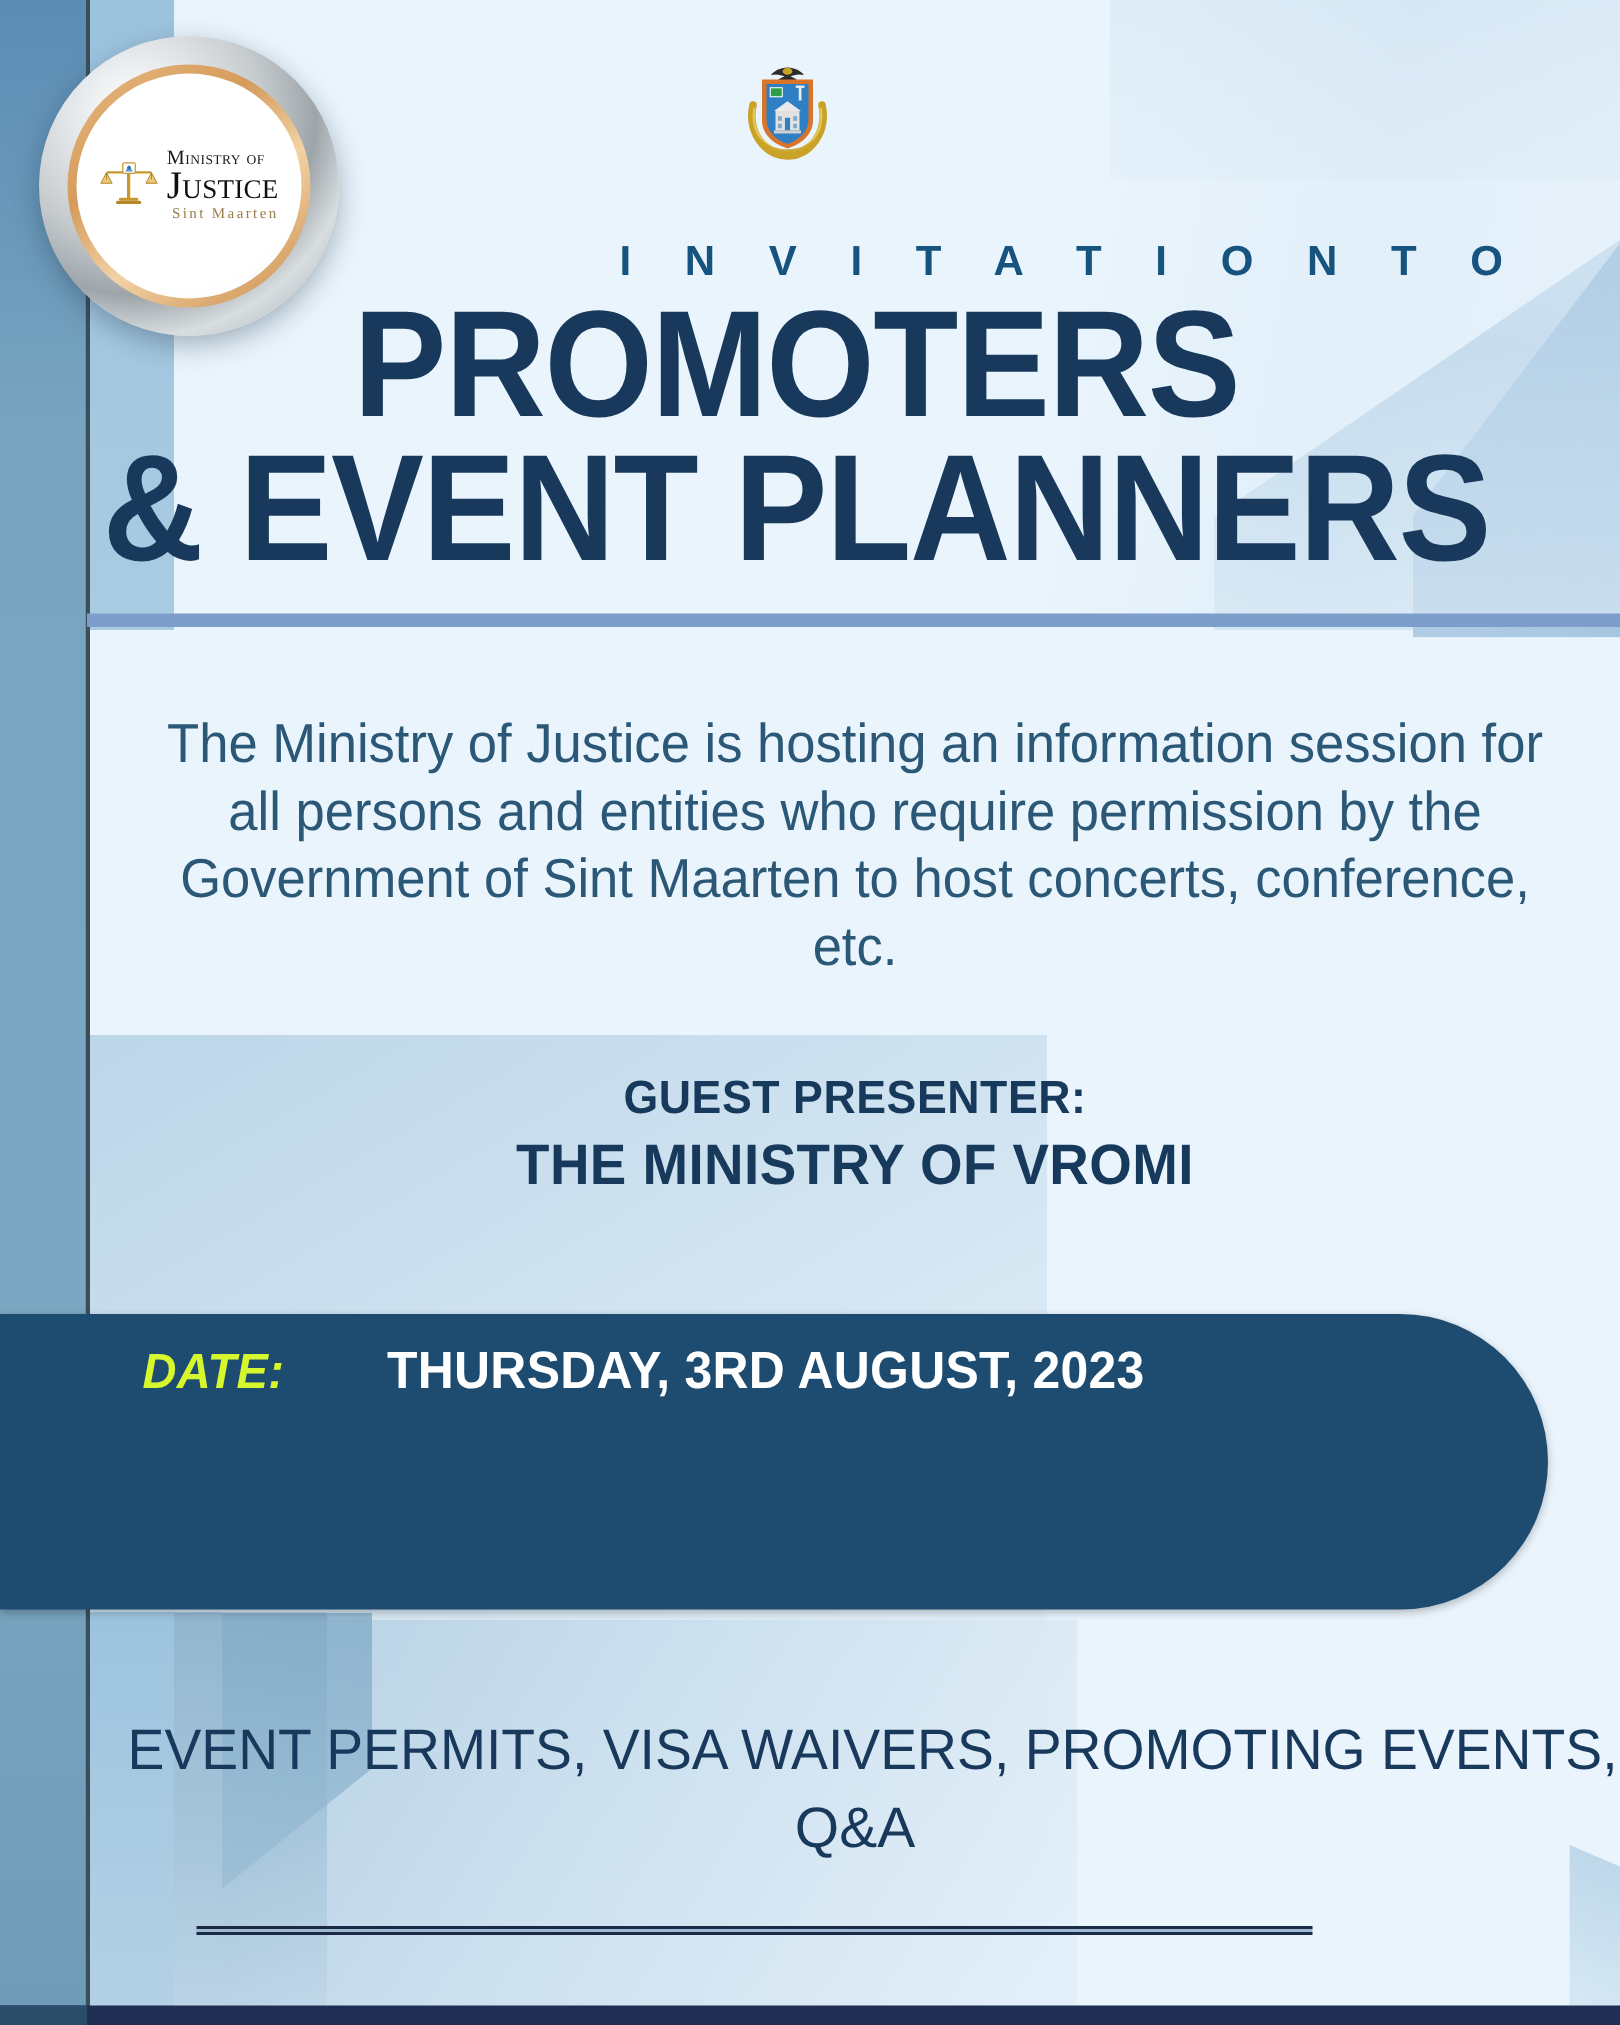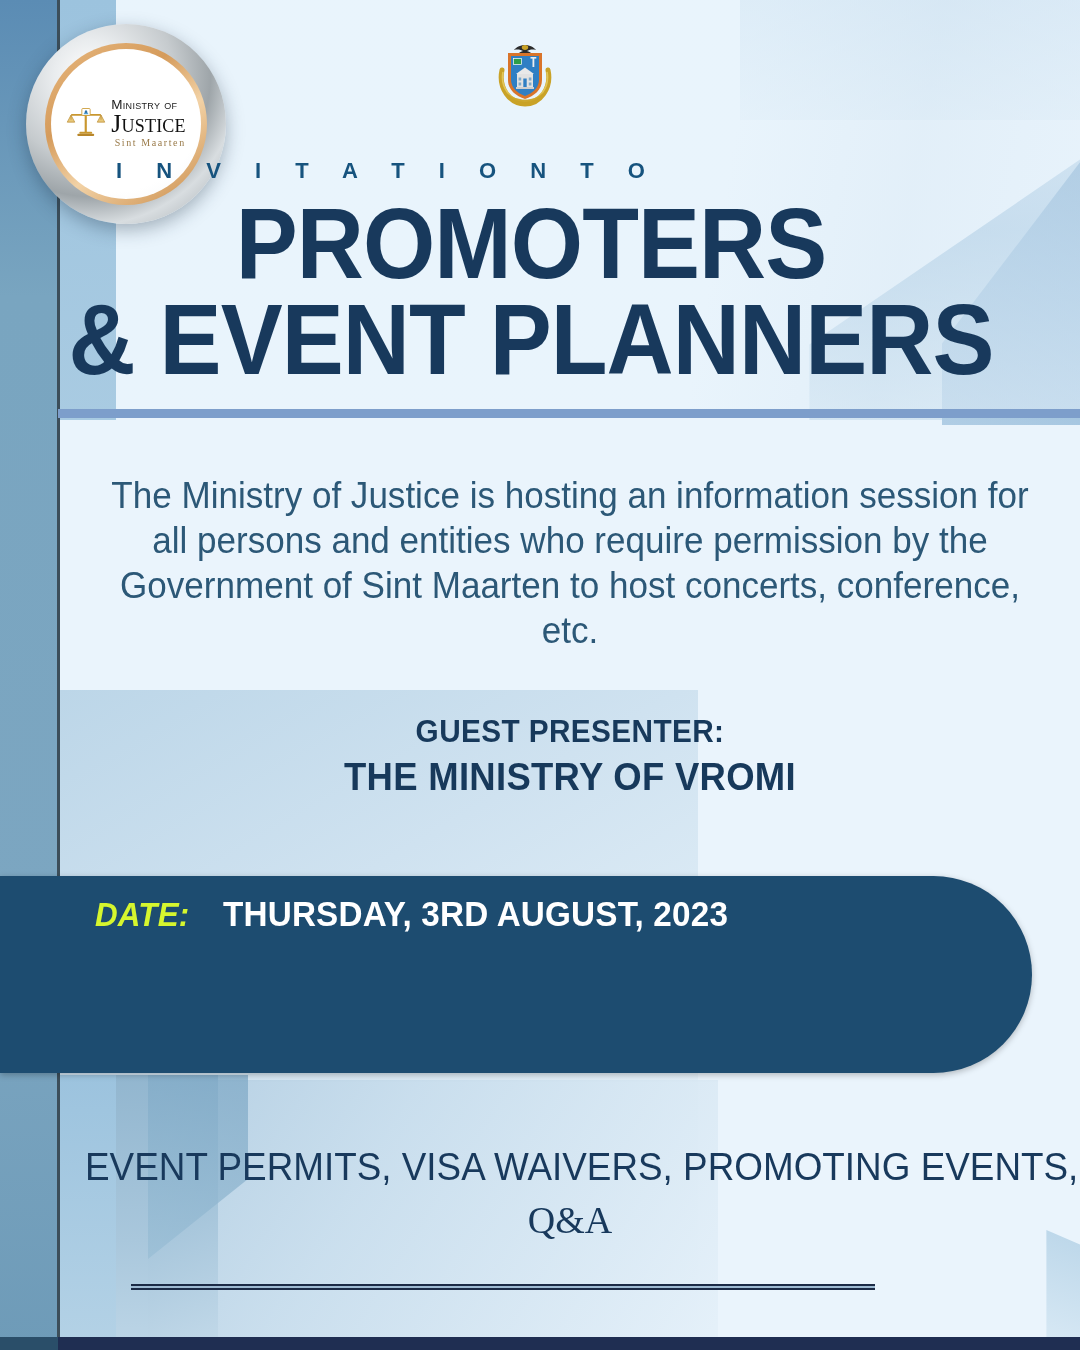--- a/index.html
+++ b/index.html
@@ -136,21 +136,21 @@
     background:radial-gradient(circle at 40% 32%,#FFFFFF 0%,#FFFFFF 70%,#F4F6F7 100%);
     display:flex; align-items:center; justify-content:center;
   }
   .logo-mark{
     display:flex; align-items:center; gap:5px;
     transform:translateY(-1px);
   }
   .scales{ width:40px; height:34px; flex:none; }
   .logo-words{ text-align:left; line-height:1; }
   .logo-w1{
-    font-family:Liberation Sans, sans-serif;
+    font-family:Liberation Serif, serif;
     font-size:13.5px; letter-spacing:.3px; color:#1B1B1B;
     font-variant:small-caps; font-weight:400;
   }
   .logo-w2{
     font-family:Liberation Serif, serif;
     font-size:26px; letter-spacing:.2px; color:#101010;
     font-variant:small-caps; font-weight:400; margin-top:-1px;
   }
   .logo-w3{
     font-family:"Liberation Serif", serif;
@@ -159,22 +159,22 @@
   }
 
   
   .coat{
     position:absolute; left:494px; top:40px; width:62px; height:72px;
   }
 
   
   .invitation{
     position:absolute; left:116px; top:158px; width:900px;
-    text-align:left;
-    font-size:22px; font-weight:700; letter-spacing:14px;
+    text-align:right;
+    font-size:28px; font-weight:700; letter-spacing:14px;
     color:#16537E;
   }
   .headline{
     position:absolute; left:0; top:196px; width:1062px;
     text-align:center;
     color:#18395C;
     font-weight:700;
     line-height:.95;
     font-family:"Liberation Sans Narrow","Liberation Sans",sans-serif;
     transform:scaleX(.92); transform-origin:center top;
@@ -215,21 +215,21 @@
     font-size:33px; width:128px; flex:none; letter-spacing:.2px;
     font-family:"Liberation Sans Narrow","Liberation Sans",sans-serif;
     transform:scaleX(.95); transform-origin:left center;
   }
   .dval{
     color:#FFFFFF; font-weight:700; font-size:35px; letter-spacing:.2px;
     font-family:"Liberation Sans Narrow","Liberation Sans",sans-serif;
     transform:scaleX(.95); transform-origin:left center;
     white-space:nowrap;
   }
-  .drow.r1{ margin-bottom:5px; }
+  .drow.r1{ margin-bottom:5px;gap:35px; }
   .drow.r2{ margin-bottom:1px; }
   .drow.r3 .dval{ padding-left:0; }
   .drow.r4{ margin-top:6px; }
 
   
   .topics-head{
     position:absolute; left:70px; top:1092px; width:1000px;
     text-align:center; font-size:38px; color:#18395C;
     letter-spacing:.4px;
   }
@@ -237,21 +237,21 @@
     border-bottom:3px solid #18395C; padding-bottom:3px;
   }
   .topics-line1{
     position:absolute; left:70px; top:1146px; width:1000px;
     text-align:center; font-size:38px; color:#18395C;
     transform:scaleX(.97); transform-origin:center top;
     white-space:nowrap;
   }
   .topics-line2{
     position:absolute; left:70px; top:1198px; width:1000px;
-    text-align:center; font-size:38px; color:#18395C;font-family:Liberation Serif, serif;
+    text-align:center; font-size:38px; color:#18395C;
   }
 </style>
 </head>
 <body>
 
 <div class="poster">
 
   <div class="bg-base"></div>
   <div class="bg-wash-lower"></div>
   <div class="bg-wash-lower2"></div>

